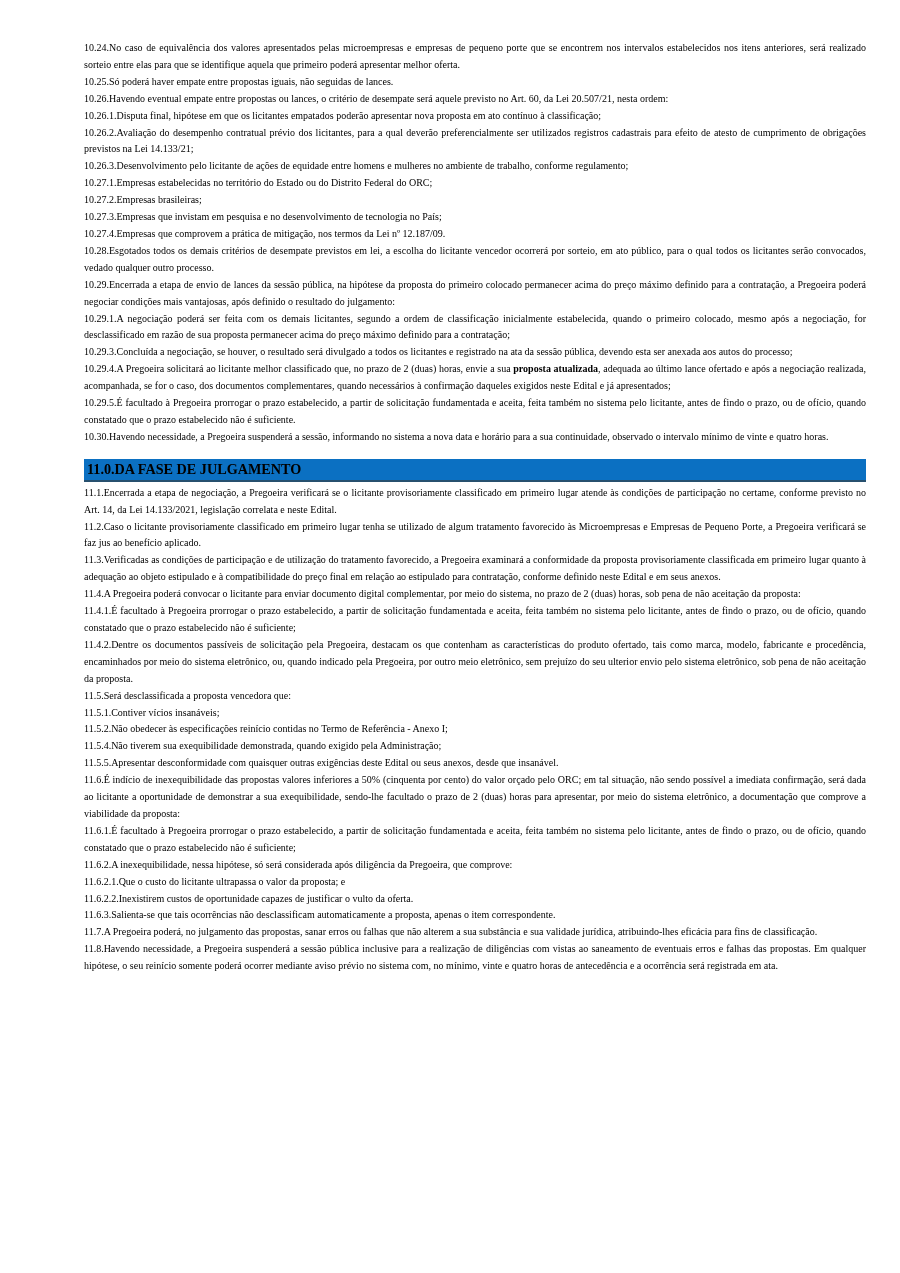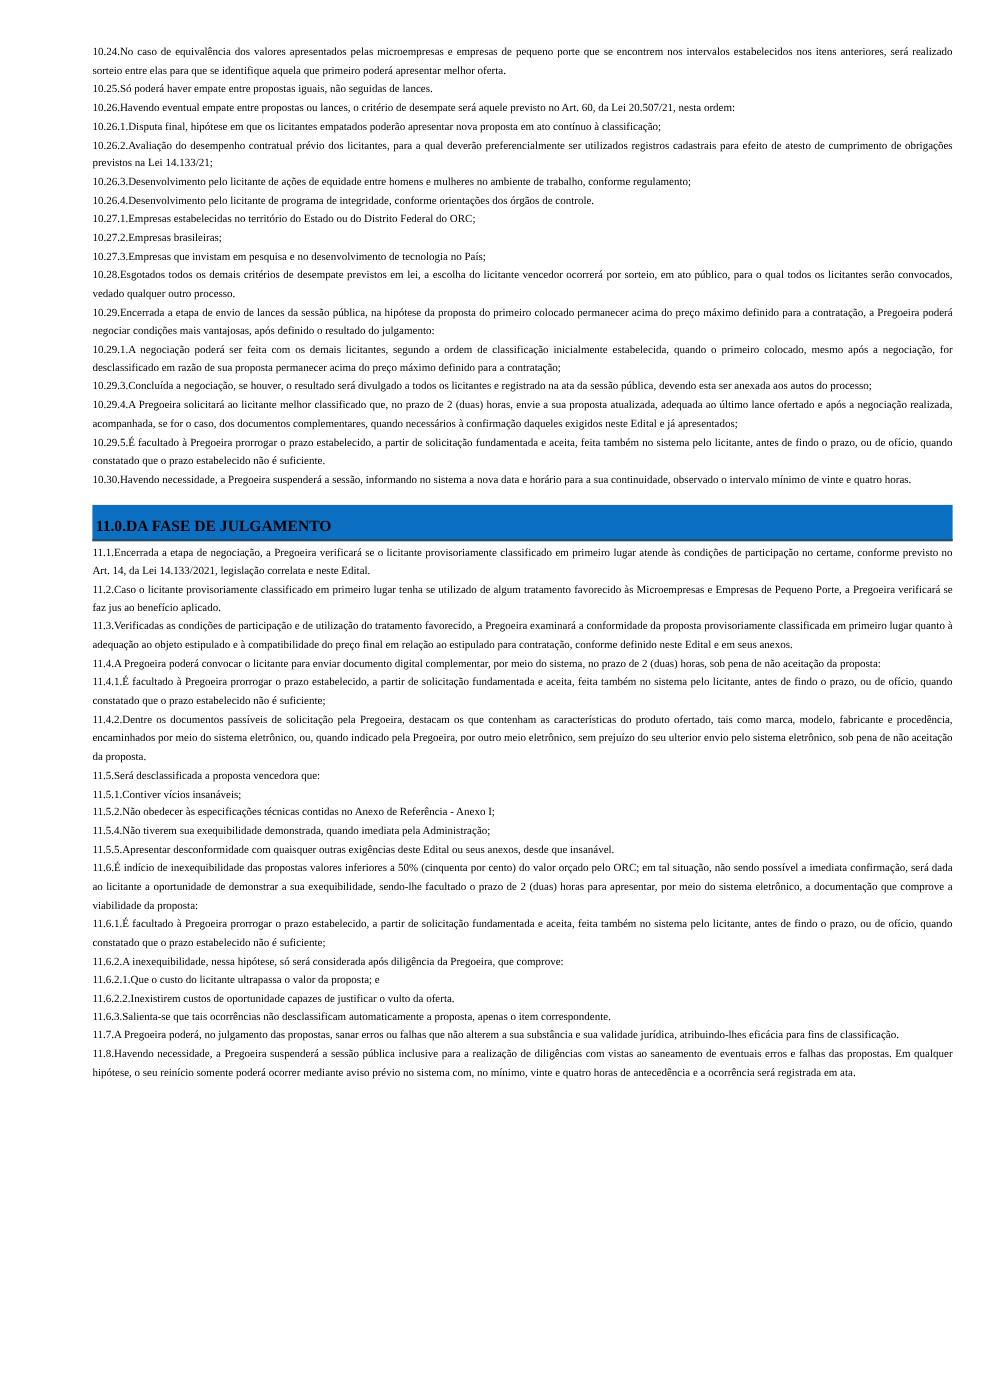--- a/index.html
+++ b/index.html
@@ -20,70 +20,70 @@
     top: 40px;
     width: 782px;
   }
   .para {
     text-align: justify;
     font-size: 10px;
     line-height: 16.9px;
     color: #000000;
   }
   .para span.bold {
-    font-weight: normal;
+    font-weight: bold;
   }
   .section-header {
     margin-top: 13px;
     margin-bottom: 3px;
-    padding: 12px 4px 3px 3px;
+    padding: 2px 4px 3px 3px;
     font-weight: bold;
     font-size: 14.2px;
     line-height: 16px;
     color: #000000;
     border-bottom: 2px solid #27506e;
   }
 </style>
 </head>
 <body style="background: rgb(255, 255, 255);">
 
 <div class="content">
   <div id="sec10">
       <div class="para"><span>10.24.No caso de equivalência dos valores apresentados pelas microempresas e empresas de pequeno porte que se encontrem nos intervalos estabelecidos nos itens anteriores, será realizado sorteio entre elas para que se identifique aquela que primeiro poderá apresentar melhor oferta.</span></div>
       <div class="para"><span>10.25.Só poderá haver empate entre propostas iguais, não seguidas de lances.</span></div>
       <div class="para"><span>10.26.Havendo eventual empate entre propostas ou lances, o critério de desempate será aquele previsto no Art. 60, da Lei 20.507/21, nesta ordem:</span></div>
       <div class="para"><span>10.26.1.Disputa final, hipótese em que os licitantes empatados poderão apresentar nova proposta em ato contínuo à classificação;</span></div>
       <div class="para"><span>10.26.2.Avaliação do desempenho contratual prévio dos licitantes, para a qual deverão preferencialmente ser utilizados registros cadastrais para efeito de atesto de cumprimento de obrigações previstos na Lei 14.133/21;</span></div>
       <div class="para"><span>10.26.3.Desenvolvimento pelo licitante de ações de equidade entre homens e mulheres no ambiente de trabalho, conforme regulamento;</span></div>
-      <div class="para"><span>10.26.4.Desenvolvimento pelo licitante de programa de integridade, conforme orientações dos órgãos de controle.</span></div>
       <div class="para"><span>10.27.1.Empresas estabelecidas no território do Estado ou do Distrito Federal do ORC;</span></div>
       <div class="para"><span>10.27.2.Empresas brasileiras;</span></div>
       <div class="para"><span>10.27.3.Empresas que invistam em pesquisa e no desenvolvimento de tecnologia no País;</span></div>
+      <div class="para"><span>10.27.4.Empresas que comprovem a prática de mitigação, nos termos da Lei nº 12.187/09.</span></div>
       <div class="para"><span>10.28.Esgotados todos os demais critérios de desempate previstos em lei, a escolha do licitante vencedor ocorrerá por sorteio, em ato público, para o qual todos os licitantes serão convocados, vedado qualquer outro processo.</span></div>
       <div class="para"><span>10.29.Encerrada a etapa de envio de lances da sessão pública, na hipótese da proposta do primeiro colocado permanecer acima do preço máximo definido para a contratação, a Pregoeira poderá negociar condições mais vantajosas, após definido o resultado do julgamento:</span></div>
       <div class="para"><span>10.29.1.A negociação poderá ser feita com os demais licitantes, segundo a ordem de classificação inicialmente estabelecida, quando o primeiro colocado, mesmo após a negociação, for desclassificado em razão de sua proposta permanecer acima do preço máximo definido para a contratação;</span></div>
       <div class="para"><span>10.29.3.Concluída a negociação, se houver, o resultado será divulgado a todos os licitantes e registrado na ata da sessão pública, devendo esta ser anexada aos autos do processo;</span></div>
       <div class="para"><span>10.29.4.A Pregoeira solicitará ao licitante melhor classificado que, no prazo de 2 (duas) horas, envie a sua </span><span class="bold">proposta atualizada</span><span>, adequada ao último lance ofertado e após a negociação realizada, acompanhada, se for o caso, dos documentos complementares, quando necessários à confirmação daqueles exigidos neste Edital e já apresentados;</span></div>
       <div class="para"><span>10.29.5.É facultado à Pregoeira prorrogar o prazo estabelecido, a partir de solicitação fundamentada e aceita, feita também no sistema pelo licitante, antes de findo o prazo, ou de ofício, quando constatado que o prazo estabelecido não é suficiente.</span></div>
       <div class="para"><span>10.30.Havendo necessidade, a Pregoeira suspenderá a sessão, informando no sistema a nova data e horário para a sua continuidade, observado o intervalo mínimo de vinte e quatro horas.</span></div>
     </div>
   <div class="section-header" style="background: rgb(11, 112, 194); border-bottom-color: rgb(39, 80, 110); color: rgb(0, 0, 0);">
     <span>11.0.DA FASE DE JULGAMENTO</span>
   </div>
   <div id="sec11">
       <div class="para"><span>11.1.Encerrada a etapa de negociação, a Pregoeira verificará se o licitante provisoriamente classificado em primeiro lugar atende às condições de participação no certame, conforme previsto no Art. 14, da Lei 14.133/2021, legislação correlata e neste Edital.</span></div>
       <div class="para"><span>11.2.Caso o licitante provisoriamente classificado em primeiro lugar tenha se utilizado de algum tratamento favorecido às Microempresas e Empresas de Pequeno Porte, a Pregoeira verificará se faz jus ao benefício aplicado.</span></div>
       <div class="para"><span>11.3.Verificadas as condições de participação e de utilização do tratamento favorecido, a Pregoeira examinará a conformidade da proposta provisoriamente classificada em primeiro lugar quanto à adequação ao objeto estipulado e à compatibilidade do preço final em relação ao estipulado para contratação, conforme definido neste Edital e em seus anexos.</span></div>
       <div class="para"><span>11.4.A Pregoeira poderá convocar o licitante para enviar documento digital complementar, por meio do sistema, no prazo de 2 (duas) horas, sob pena de não aceitação da proposta:</span></div>
       <div class="para"><span>11.4.1.É facultado à Pregoeira prorrogar o prazo estabelecido, a partir de solicitação fundamentada e aceita, feita também no sistema pelo licitante, antes de findo o prazo, ou de ofício, quando constatado que o prazo estabelecido não é suficiente;</span></div>
       <div class="para"><span>11.4.2.Dentre os documentos passíveis de solicitação pela Pregoeira, destacam os que contenham as características do produto ofertado, tais como marca, modelo, fabricante e procedência, encaminhados por meio do sistema eletrônico, ou, quando indicado pela Pregoeira, por outro meio eletrônico, sem prejuízo do seu ulterior envio pelo sistema eletrônico, sob pena de não aceitação da proposta.</span></div>
       <div class="para"><span>11.5.Será desclassificada a proposta vencedora que:</span></div>
       <div class="para"><span>11.5.1.Contiver vícios insanáveis;</span></div>
-      <div class="para"><span>11.5.2.Não obedecer às especificações técnicas contidas no Anexo de Referência - Anexo I;</span></div>
-      <div class="para"><span>11.5.4.Não tiverem sua exequibilidade demonstrada, quando imediata pela Administração;</span></div>
+      <div class="para"><span>11.5.2.Não obedecer às especificações reinício contidas no Termo de Referência - Anexo I;</span></div>
+      <div class="para"><span>11.5.4.Não tiverem sua exequibilidade demonstrada, quando exigido pela Administração;</span></div>
       <div class="para"><span>11.5.5.Apresentar desconformidade com quaisquer outras exigências deste Edital ou seus anexos, desde que insanável.</span></div>
       <div class="para"><span>11.6.É indício de inexequibilidade das propostas valores inferiores a 50% (cinquenta por cento) do valor orçado pelo ORC; em tal situação, não sendo possível a imediata confirmação, será dada ao licitante a oportunidade de demonstrar a sua exequibilidade, sendo-lhe facultado o prazo de 2 (duas) horas para apresentar, por meio do sistema eletrônico, a documentação que comprove a viabilidade da proposta:</span></div>
       <div class="para"><span>11.6.1.É facultado à Pregoeira prorrogar o prazo estabelecido, a partir de solicitação fundamentada e aceita, feita também no sistema pelo licitante, antes de findo o prazo, ou de ofício, quando constatado que o prazo estabelecido não é suficiente;</span></div>
       <div class="para"><span>11.6.2.A inexequibilidade, nessa hipótese, só será considerada após diligência da Pregoeira, que comprove:</span></div>
       <div class="para"><span>11.6.2.1.Que o custo do licitante ultrapassa o valor da proposta; e</span></div>
       <div class="para"><span>11.6.2.2.Inexistirem custos de oportunidade capazes de justificar o vulto da oferta.</span></div>
       <div class="para"><span>11.6.3.Salienta-se que tais ocorrências não desclassificam automaticamente a proposta, apenas o item correspondente.</span></div>
       <div class="para"><span>11.7.A Pregoeira poderá, no julgamento das propostas, sanar erros ou falhas que não alterem a sua substância e sua validade jurídica, atribuindo-lhes eficácia para fins de classificação.</span></div>
       <div class="para"><span>11.8.Havendo necessidade, a Pregoeira suspenderá a sessão pública inclusive para a realização de diligências com vistas ao saneamento de eventuais erros e falhas das propostas. Em qualquer hipótese, o seu reinício somente poderá ocorrer mediante aviso prévio no sistema com, no mínimo, vinte e quatro horas de antecedência e a ocorrência será registrada em ata.</span></div>
     </div>

